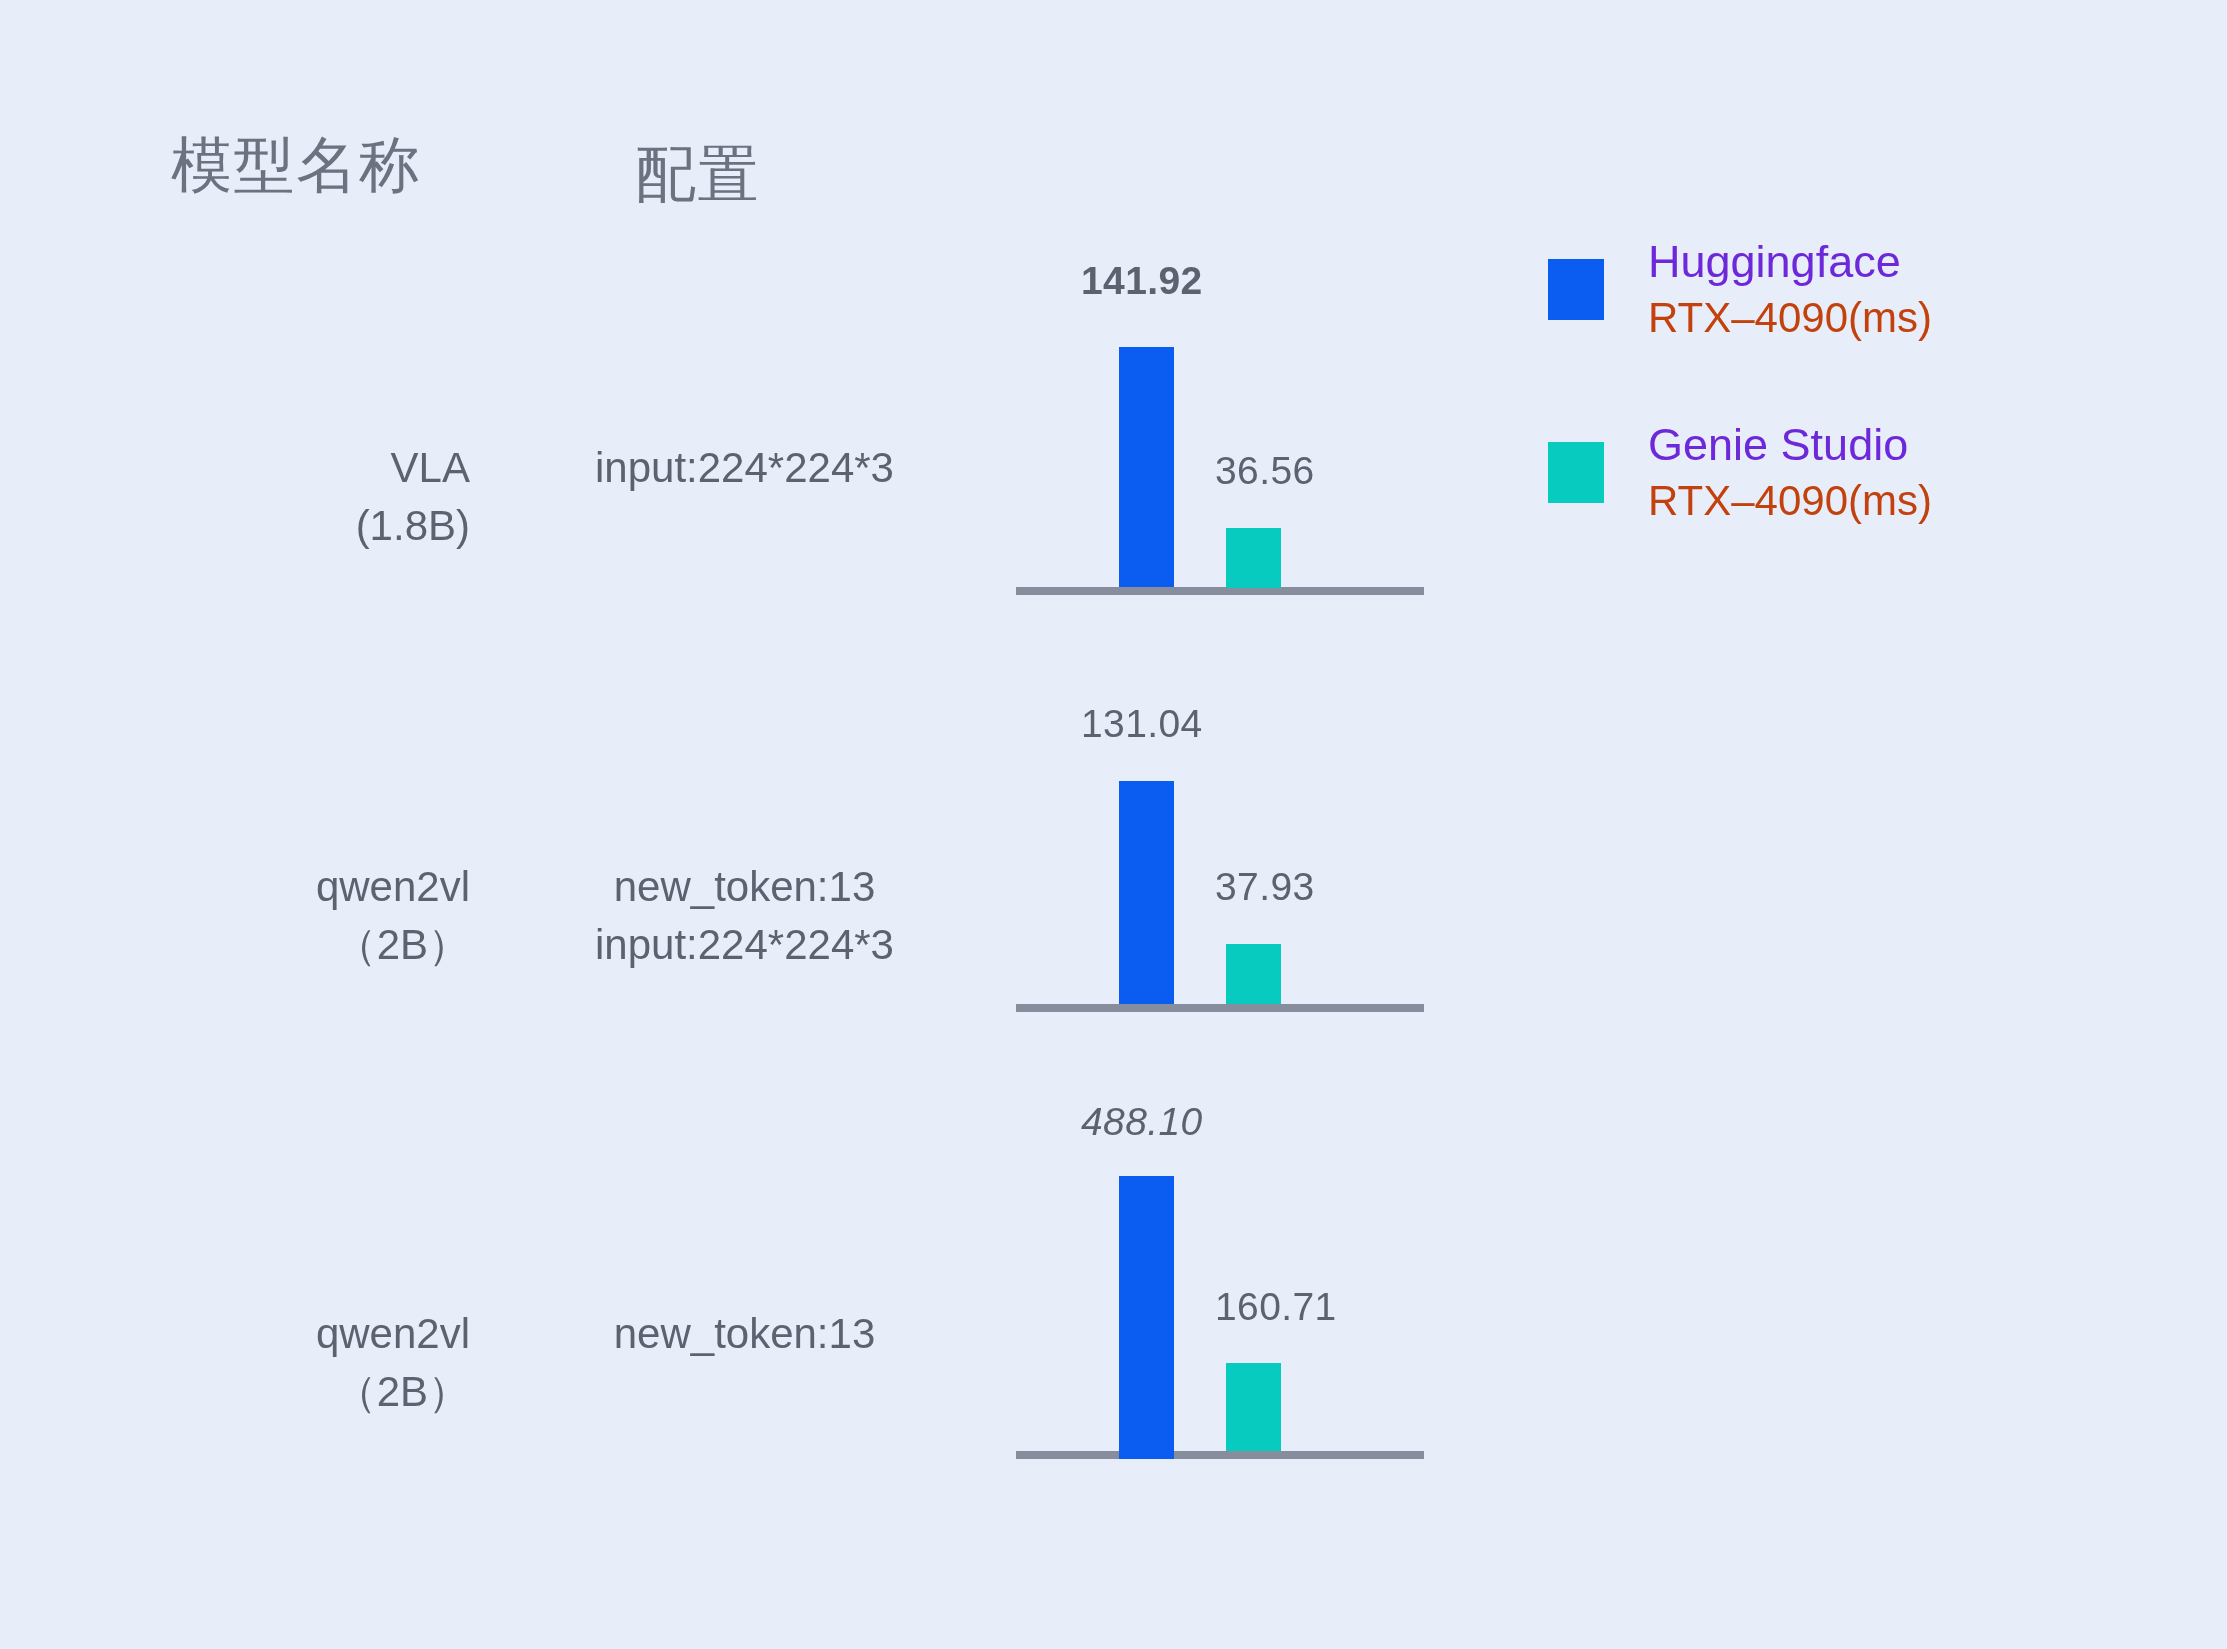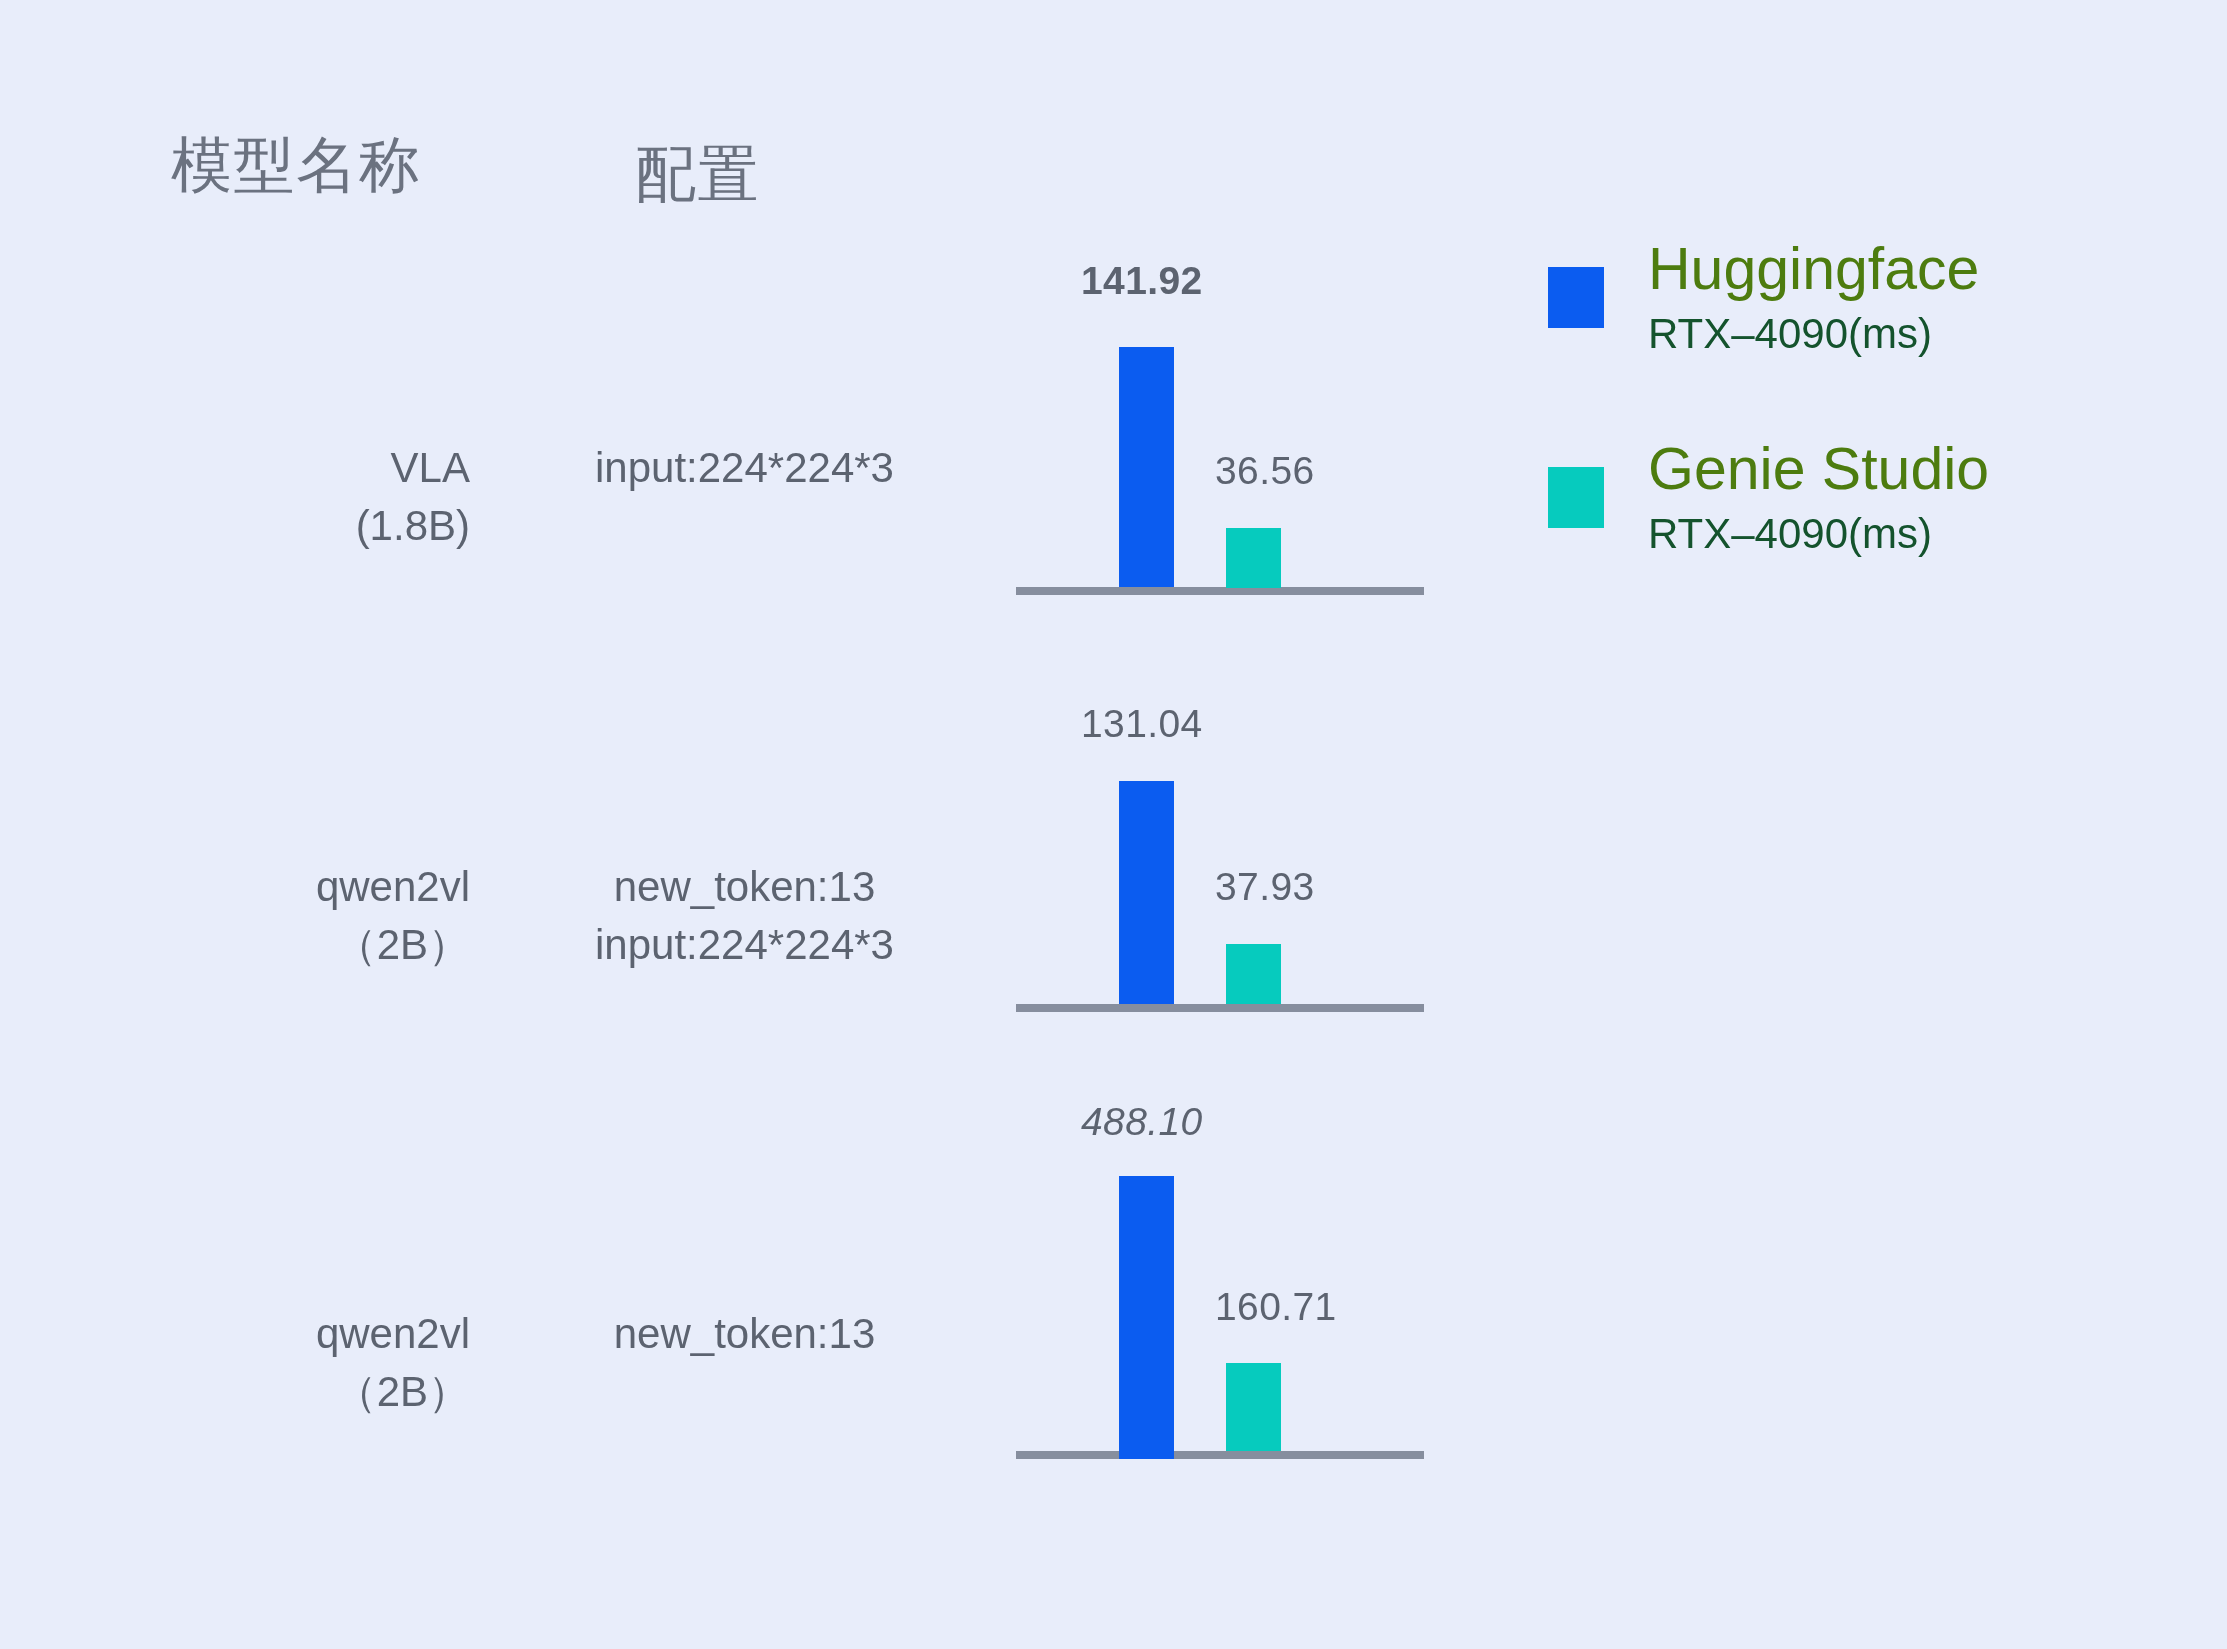--- a/index.html
+++ b/index.html
@@ -117,27 +117,27 @@
     margin-right: 44px;
   }
   .legend-swatch-hf { background: #0b5cf0; }
   .legend-swatch-gs { background: #06cbbe; }
   .legend-text {
     display: flex;
     flex-direction: column;
     justify-content: center;
   }
   .legend-title {
-    color: #4d7c0f;
-    font-size: 59px;
+    color: #6d28d9;
+    font-size: 45px;
     line-height: 1.18;
     white-space: nowrap;
   }
   .legend-sub {
-    color: #14532d;
+    color: #c2410c;
     font-size: 42px;
     line-height: 1.2;
     white-space: nowrap;
     margin-top: 4.7px;
   }
 </style>
 </head>
 <body>
 
 <div id="stage">

